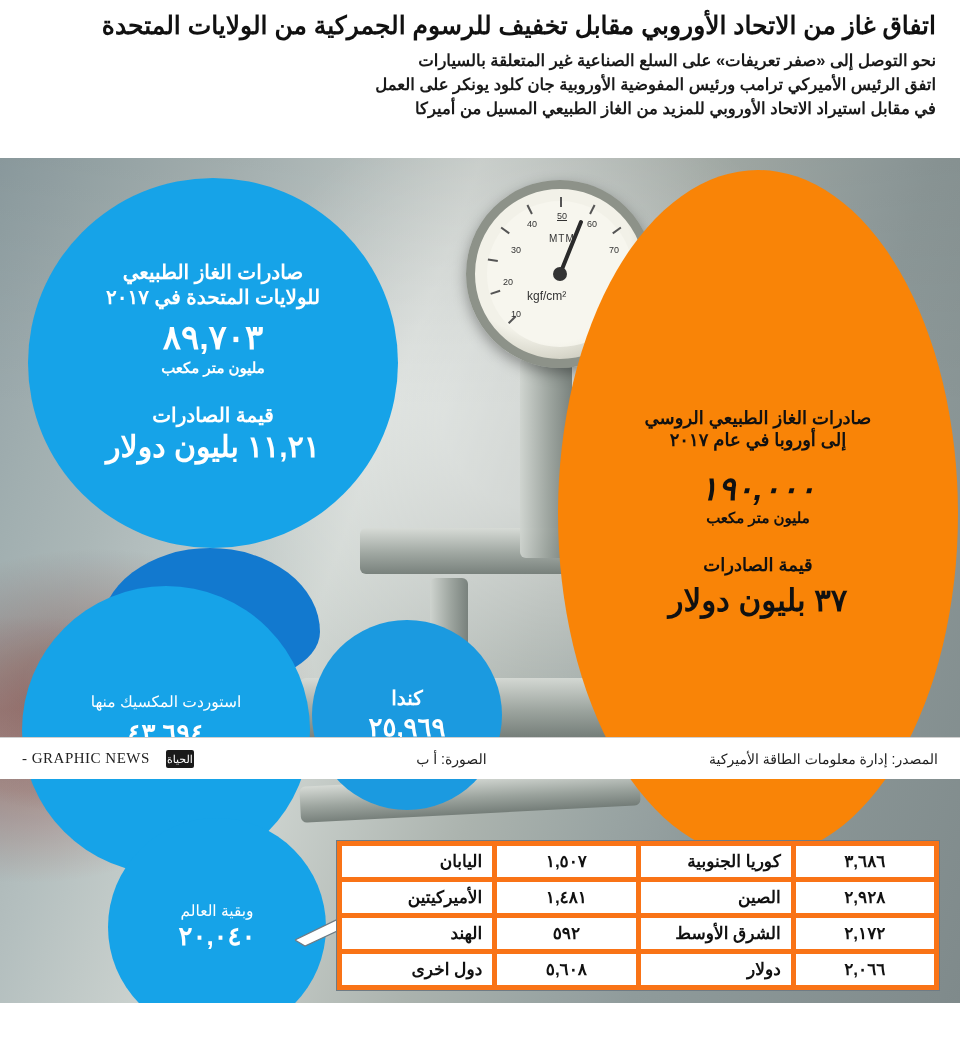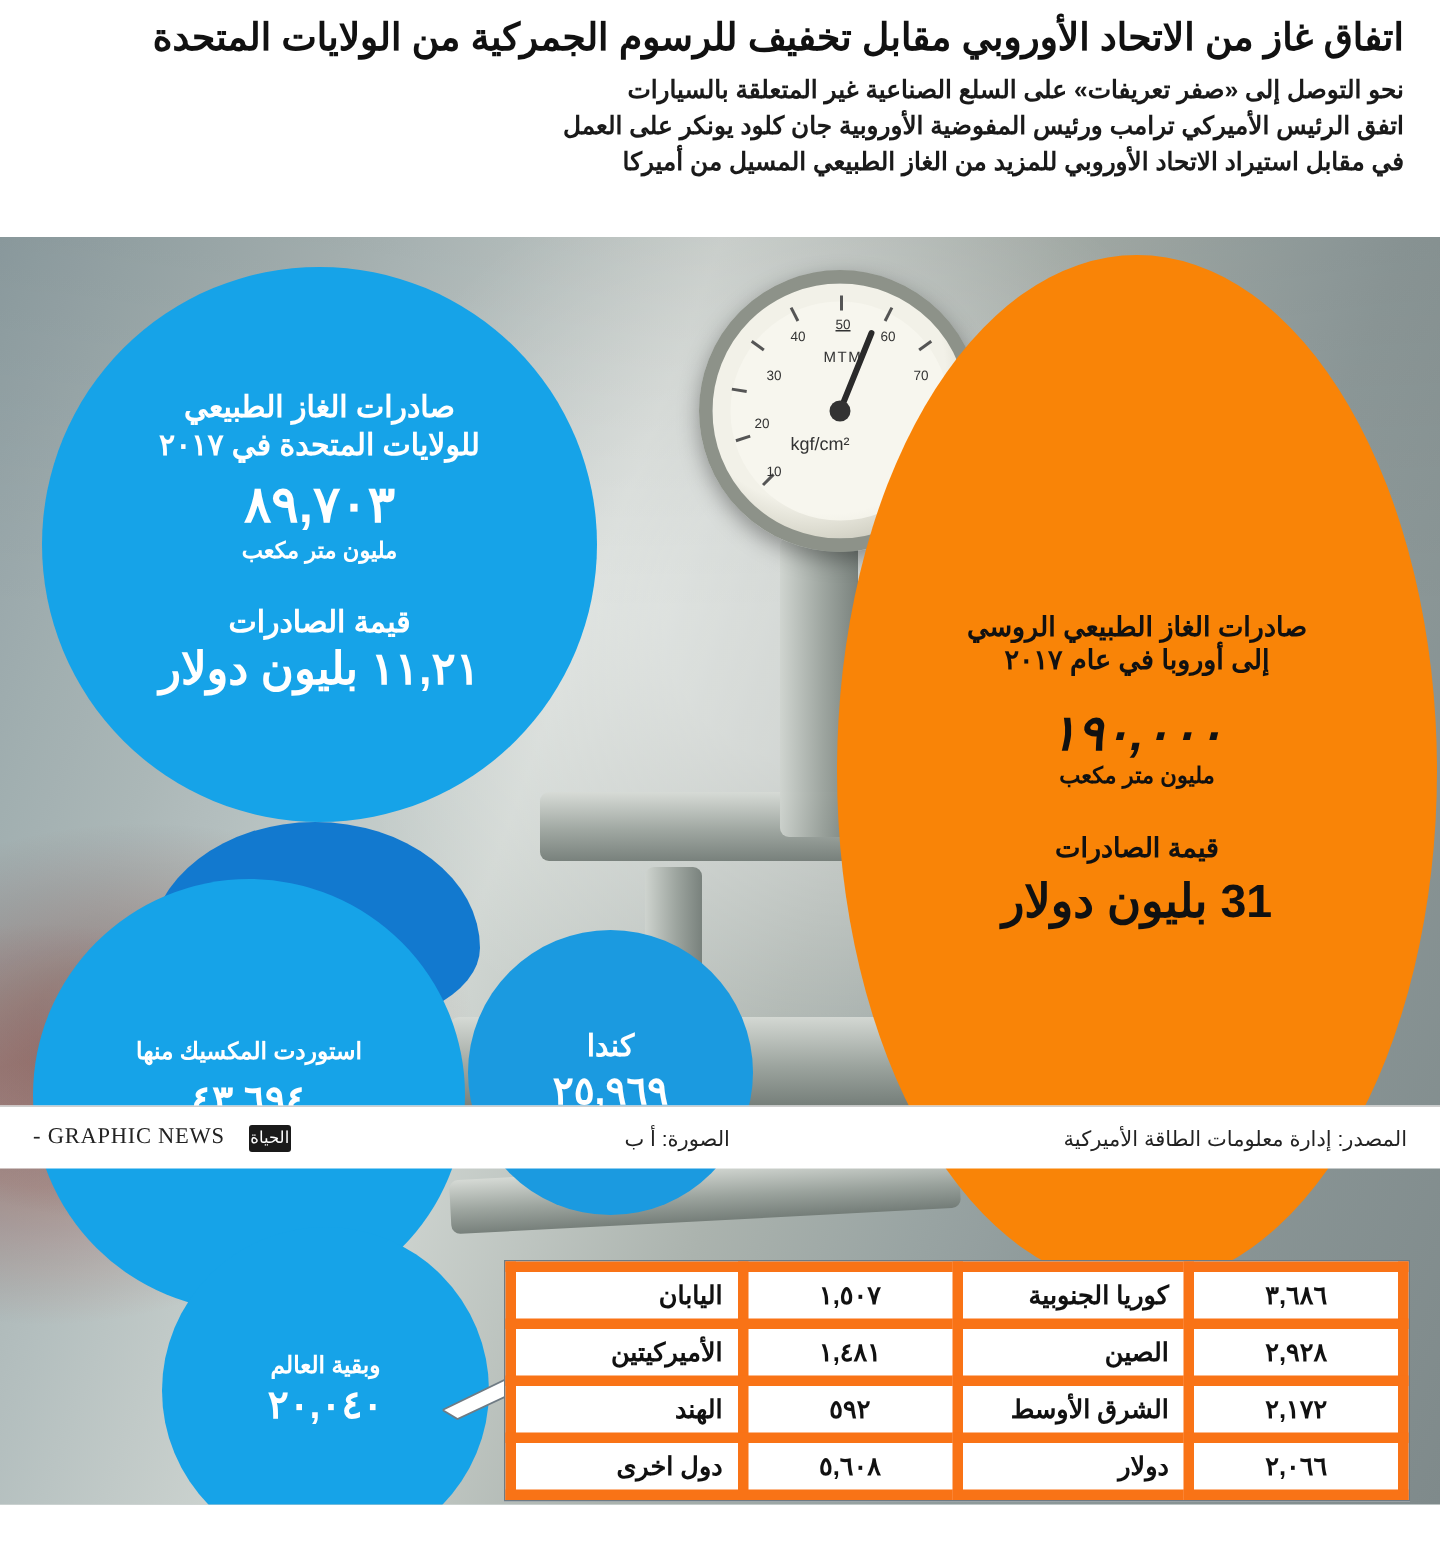--- a/index.html
+++ b/index.html
@@ -157,21 +157,21 @@
   .b-overlap {
     position:absolute;
     left: 100px; top: 390px;
     width: 220px; height: 140px;
     background: #1279CF;
     border-radius: 50% 50% 50% 50%/ 60% 60% 40% 40%;
     opacity: 1;
   }
 
   .cap { font-size: 20px; font-weight: bold; }
-  .cap-sm { font-size: 15.5px; font-weight: bold; }
+  .cap-sm { font-size: 15.5px; font-weight: normal; }
   .num-xl { font-size: 34px; font-weight: bold; letter-spacing: 1px; }
   .num-lg { font-size: 30px; font-weight: bold; letter-spacing: 1px; }
   .num-md { font-size: 26px; font-weight: bold; letter-spacing: 1px; }
   .unit { font-size: 15px; font-weight: bold; }
   .gap-s { height: 6px; }
   .gap-m { height: 16px; }
   .gap-l { height: 26px; }
 
   .ru-num { font-size: 33px; font-weight: bold; color:#111; letter-spacing: 2px; font-style: italic; }
   .ru-big { font-size: 31px; font-weight: bold; color:#111; }
@@ -190,21 +190,21 @@
     width: 604px;
     background: #ffffff;
     border: 1px solid #6f7b84;
   }
   table {
     width: 100%;
     border-collapse: collapse;
     font-size: 17px;
   }
   td {
-    border: 7px solid #f97316;
+    border: 5px solid #f97316;
     padding: 5px 10px;
     color: #111;
     font-weight: bold;
     white-space: nowrap;
   }
   td.name { text-align: right; width: 26%; }
   td.val  { text-align: center; width: 24%; letter-spacing: 1px; }
 
   
   .footer {
@@ -298,21 +298,21 @@
 
     <div class="bubble b-ru">
       <div class="cap" style="font-size:18px;">صادرات الغاز الطبيعي الروسي</div>
       <div class="cap" style="font-size:18px;">إلى أوروبا في عام ٢٠١٧</div>
       <div class="gap-m"></div>
       <div class="ru-num">١٩٠,٠٠٠</div>
       <div class="unit">مليون متر مكعب</div>
       <div class="gap-l"></div>
       <div class="cap" style="font-size:18px;">قيمة الصادرات</div>
       <div class="gap-s"></div>
-      <div class="ru-big">31 بليون دولار</div>
+      <div class="ru-big">٣٧ بليون دولار</div>
     </div>
 
     <div class="bubble b-mx">
       <div class="cap-sm">استوردت المكسيك منها</div>
       <div class="gap-s"></div>
       <div class="num-md">٤٣,٦٩٤</div>
       <div class="unit">مليون متر مكعب</div>
     </div>
 
     <div class="bubble b-ca">

